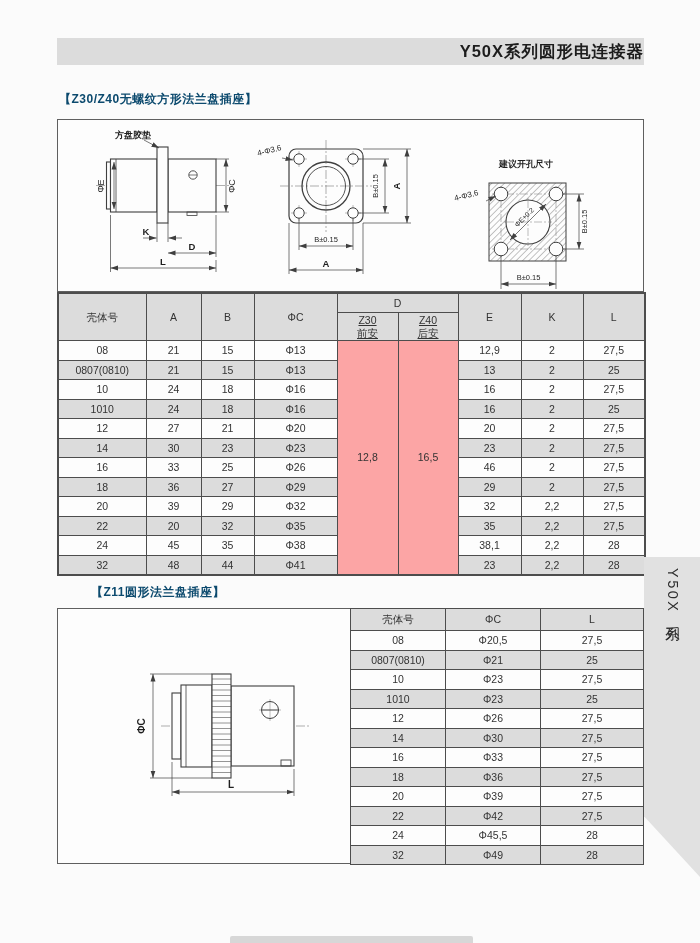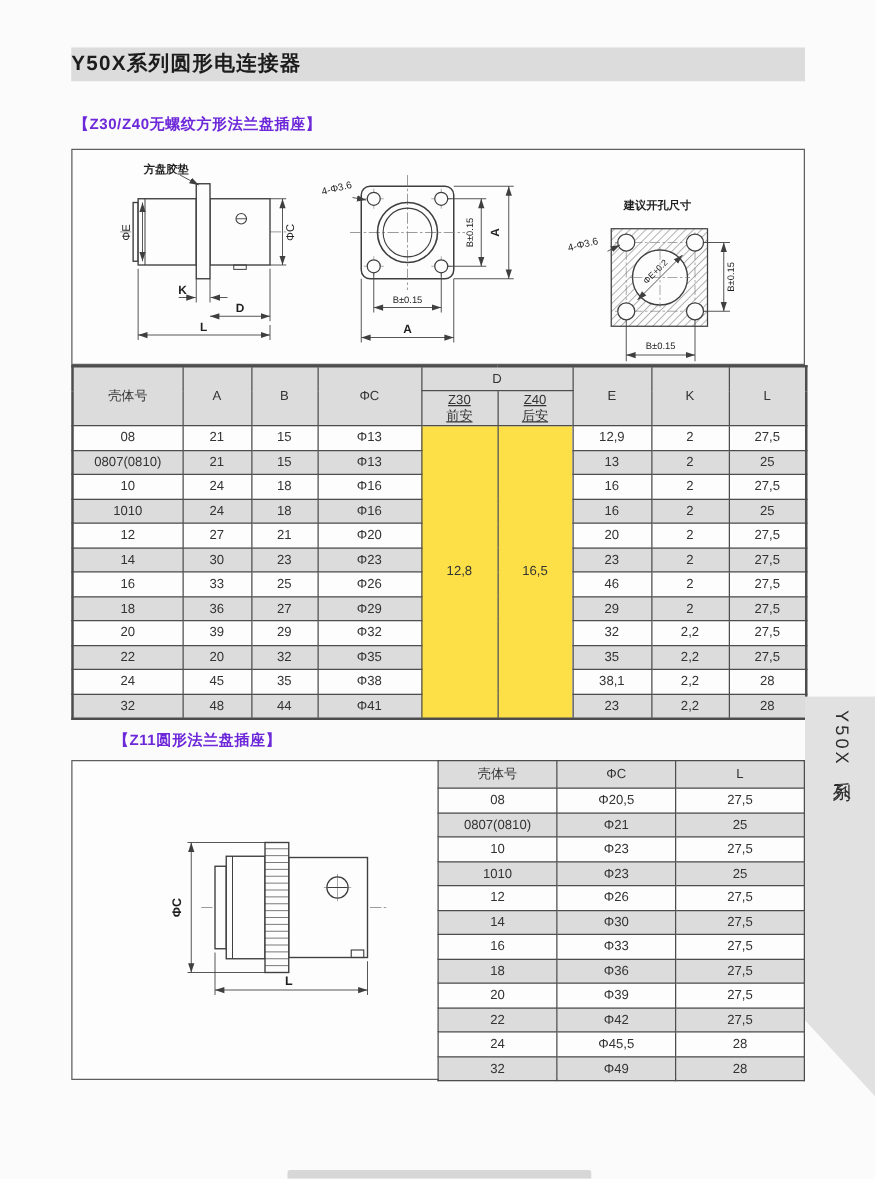--- a/index.html
+++ b/index.html
@@ -1,34 +1,34 @@
 <!DOCTYPE html>
 <html><head>
 <meta charset="utf-8">
 <style>
   html,body{margin:0;padding:0;}
   body{width:700px;height:943px;position:relative;background:#fbfbfb;
        font-family:"Liberation Sans","DejaVu Sans",sans-serif;color:#222;overflow:hidden;}
   .title-bar{position:absolute;left:57px;top:38px;width:587px;height:27px;background:#dcdcdc;
-       text-align:left;line-height:27px;font-size:16.5px;font-weight:bold;letter-spacing:1px;color:#1c1c1c;}
-  .sec-heading{position:absolute;left:59px;font-size:12px;font-weight:bold;color:#6d28d9;letter-spacing:.5px;}
+       text-align:right;line-height:27px;font-size:16.5px;font-weight:bold;letter-spacing:1px;color:#1c1c1c;}
+  .sec-heading{position:absolute;left:59px;font-size:12px;font-weight:bold;color:#0c4a6e;letter-spacing:.5px;}
   .s1h{top:91px;}
   .s2h{top:584px;margin-left:32px;}
   .box{position:absolute;border:1px solid #5f5f5f;background:#fdfdfd;}
   .box1{left:57px;top:119px;width:585px;height:171px;}
   .box2{left:57px;top:608px;width:585px;height:254px;}
   table{border-collapse:collapse;table-layout:fixed;font-size:10.5px;color:#333;}
   th,td{border:1px solid #4d4d4d;text-align:center;vertical-align:middle;padding:0;font-weight:normal;line-height:1.15;}
   thead th{background:#dcdcdc;}
   .t1{position:absolute;left:57px;top:292px;width:587px;border:2px solid #4d4d4d;}
   .t1 thead tr.hr1 th{height:18px;}
   .t1 thead tr.hr2 th{height:27px;text-decoration:underline;}
   .t1 tbody td{height:18.5px;background:#fdfdfd;}
   .t1 tbody tr.alt td{background:#dcdcdc;}
-  .t1 tbody td.dcell{background:#fde047;}
+  .t1 tbody td.dcell{background:#fca5a5;}
   .t2{position:absolute;top:-1px;right:-1px;width:293px;height:257px;border:1.5px solid #4d4d4d;}
   .t2 thead th{height:21px;}
   .t2 tbody td{background:#fdfdfd;}
   .t2 tbody tr.alt td{background:#dcdcdc;}
   .side-tab{position:absolute;left:644px;top:557px;width:56px;height:320px;background:#e1e1e1;
        clip-path:polygon(0 0,100% 0,100% 100%,0 81%);display:flex;justify-content:center;}
   .side-tab span{writing-mode:vertical-rl;font-size:14.5px;letter-spacing:2.5px;color:#2d2d2d;padding-top:11px;}
   .bottom-bar{position:absolute;left:230px;top:936px;width:243px;height:7px;background:#d7d7d7;border-radius:2px 2px 0 0;}
   svg text{fill:#1f1f1f;}
 </style>

